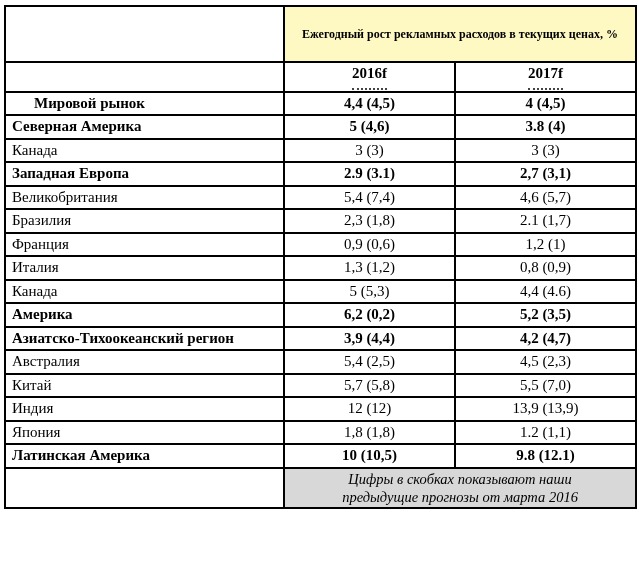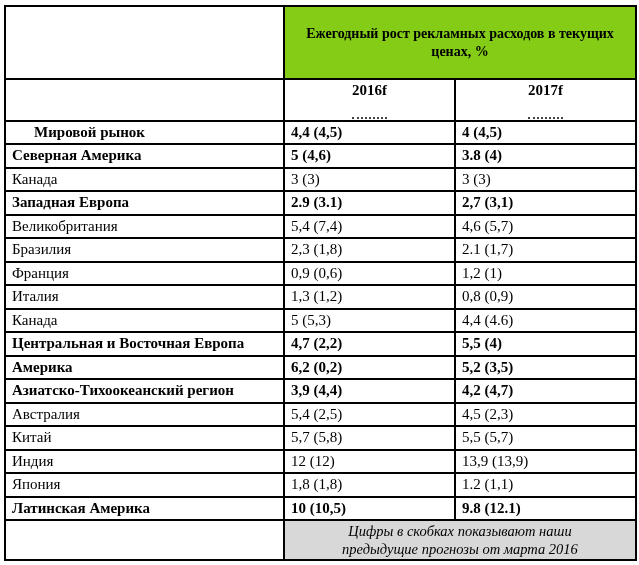--- a/index.html
+++ b/index.html
@@ -29,41 +29,41 @@
     border: 2px solid #000000;
     padding: 1px 6px;
     font-size: 15px;
     line-height: 1.3;
     vertical-align: middle;
     overflow: hidden;
     white-space: nowrap;
   }
   
   tr.title-row td.title-cell {
-    background: #84cc16;
+    background: #fef9c3;
     font-weight: bold;
     text-align: center;
     height: 34px;
-    font-size: 14px;
+    font-size: 12px;
     white-space: normal;
     line-height: 1.25;
-    padding: 18px 10px;
+    padding: 10px 10px;
   }
   tr.title-row td.empty-cell { background: #ffffff; height: 34px; }
   
   tr.colhead-row td { height: 19px; text-align: center; font-weight: bold; }
   .dotted-underline {
     display: inline-block;
     border-bottom: 2px dotted #444444;
-    padding-bottom: 16px;
+    padding-bottom: 4px;
   }
   
   tbody td { height: 19px; }
   tbody td.label-cell { text-align: left; }
-  tbody td.value-cell { }
+  tbody td.value-cell { text-align: center; }
   tbody tr.bold td { font-weight: bold; }
   tbody tr:first-child td.label-cell { padding-left: 28px; }
   
   tfoot td.footnote-cell {
     background: #d8d8d8;
     font-style: italic;
     text-align: center;
     white-space: normal;
     height: 32px;
     font-size: 14.5px;
@@ -137,43 +137,38 @@
     <td class="label-cell">Италия</td>
     <td class="value-cell">1,3 (1,2)</td>
     <td class="value-cell">0,8 (0,9)</td>
   </tr>
         <tr>
     <td class="label-cell">Канада</td>
     <td class="value-cell">5 (5,3)</td>
     <td class="value-cell">4,4 (4.6)</td>
   </tr>
         <tr class="bold">
-    <td class="label-cell">Центральная и Восточная Европа</td>
-    <td class="value-cell">4,7 (2,2)</td>
-    <td class="value-cell">5,5 (4)</td>
-  </tr>
-        <tr class="bold">
     <td class="label-cell">Америка</td>
     <td class="value-cell">6,2 (0,2)</td>
     <td class="value-cell">5,2 (3,5)</td>
   </tr>
         <tr class="bold">
     <td class="label-cell">Азиатско-Тихоокеанский регион</td>
     <td class="value-cell">3,9 (4,4)</td>
     <td class="value-cell">4,2 (4,7)</td>
   </tr>
         <tr>
     <td class="label-cell">Австралия</td>
     <td class="value-cell">5,4 (2,5)</td>
     <td class="value-cell">4,5 (2,3)</td>
   </tr>
         <tr>
     <td class="label-cell">Китай</td>
     <td class="value-cell">5,7 (5,8)</td>
-    <td class="value-cell">5,5 (5,7)</td>
+    <td class="value-cell">5,5 (7,0)</td>
   </tr>
         <tr>
     <td class="label-cell">Индия</td>
     <td class="value-cell">12 (12)</td>
     <td class="value-cell">13,9 (13,9)</td>
   </tr>
         <tr>
     <td class="label-cell">Япония</td>
     <td class="value-cell">1,8 (1,8)</td>
     <td class="value-cell">1.2 (1,1)</td>

